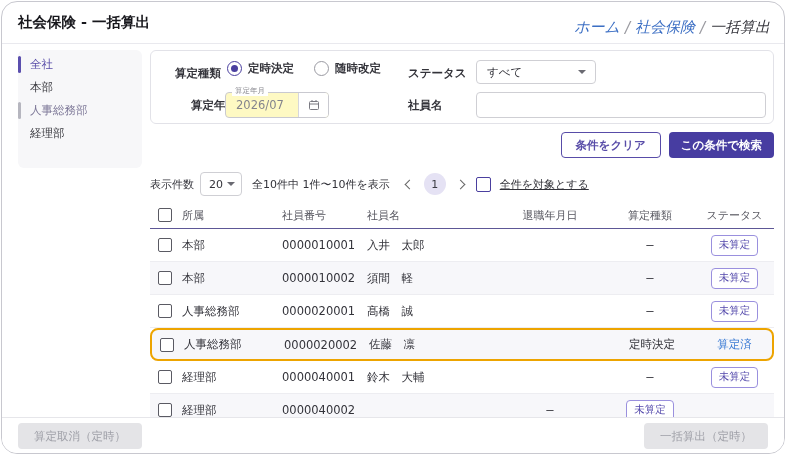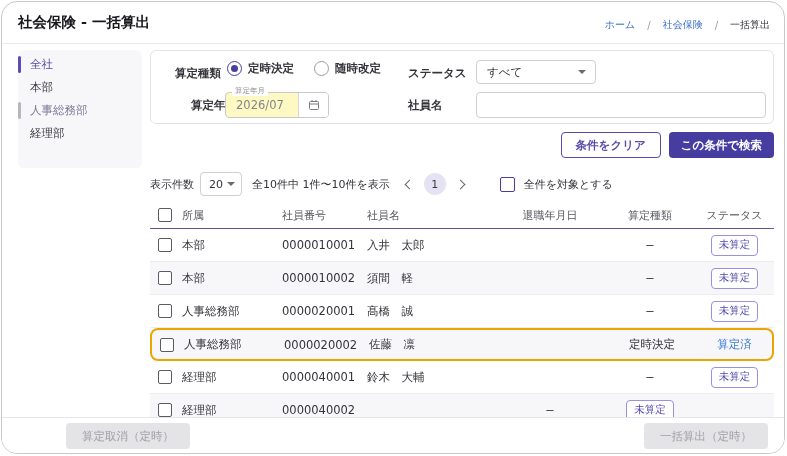--- a/index.html
+++ b/index.html
@@ -5,21 +5,21 @@
   * { box-sizing: border-box; margin: 0; padding: 0; }
   html,body { width:787px; height:456px; background:#fff;
     font-family:"DejaVu Sans","Liberation Sans",sans-serif; }
   .card { position:absolute; left:1px; top:1px; width:784px; height:453px;
     border:1px solid #c8c8cf; border-radius:16px; background:#fff; overflow:hidden; }
 
   
   .hdr { position:absolute; left:0; top:0; width:100%; height:42px;
     border-bottom:1px solid #e9e9ee; display:flex; align-items:center; }
   .title { font-size:14.5px; font-weight:bold; color:#17171c; margin-left:16px; }
-  .bc { position:absolute; right:14px; top:16px; font-size:10px; display:flex; gap:12px; align-items:center;}
+  .bc { position:absolute; right:14px; top:16px; font-size:15px; display:flex; gap:5px; align-items:center;font-style:italic;}
   .bc-link { color:#3c6fc4; cursor:pointer; }
   .bc-sep { color:#9a9aa0; }
   .bc-cur { color:#33333a; }
 
   
   .sidebar { position:absolute; left:16px; top:48px; width:124px; height:118px;
     background:#f7f7f9; border-radius:6px; padding-top:3px; }
   .sb-item { position:relative; height:23px; display:flex; align-items:center;
     padding-left:12px; font-size:11.5px; color:#3a3a40; cursor:pointer; }
   .sb-item.active span.lbl { color:#584ca8; }
@@ -73,21 +73,21 @@
   .pagesize { width:42px; height:24px; border:1px solid #cfcfd4; border-radius:4px;
     margin:0 10px 0 6px; position:relative; display:flex; align-items:center;
     padding-left:8px; cursor:pointer; }
   .pager { display:flex; align-items:center; gap:11px; margin-left:16px; }
   .chev { width:7px; height:7px; border-left:1.5px solid #666; border-bottom:1.5px solid #666;
     cursor:pointer; }
   .chev.prev { transform:rotate(45deg); }
   .chev.next { transform:rotate(225deg); }
   .pnum { width:22px; height:22px; border-radius:50%; background:#e5e2f4; color:#3c3c44;
     display:flex; align-items:center; justify-content:center; font-size:11px; cursor:pointer; }
-  .selall { display:flex; align-items:center; gap:9px; margin-left:36px; }
+  .selall { display:flex; align-items:center; gap:9px; margin-left:12px;text-decoration:underline; }
   .cb { width:14px; height:14px; border:1.5px solid #5a5a63; border-radius:2px;
     background:#fff; cursor:pointer; }
   .cb.purple { border-color:#4a3f9f; width:15px; height:15px; }
 
   
   .table { position:absolute; left:148px; top:200px; width:624px; }
   .grid { display:grid; grid-template-columns:30px 100px 85px 130px 110px 90px 1fr;
     align-items:center; }
   .t-head { height:27px; border-bottom:1px solid #5d5796; font-size:11px; color:#55555e; }
   .t-row { height:33px; border-bottom:1px solid #ededf1; font-size:11.5px; color:#33333a; }
@@ -99,21 +99,21 @@
   .badge { display:inline-block; padding:2.5px 7px; border:1px solid #9a90de; border-radius:4px;
     color:#5348ab; font-size:10.5px; background:#fff; }
   .stlink { color:#3b7bd4; font-size:11.5px; cursor:pointer; }
   .dash { color:#44444c; }
 
   
   .footer { position:absolute; left:0; bottom:0; width:100%; height:36px; background:#fff;
     border-top:1px solid #e6e6ea; z-index:10; border-radius:0 0 8px 8px; }
   .btn-disabled { position:absolute; top:5px; height:26px; padding:0 16px; border:none;
     border-radius:4px; background:#e4e4e7; color:#9fa0a8; font-size:11.5px;
-    font-family:inherit; cursor:default;margin-left:48px; }
+    font-family:inherit; cursor:default; }
   .cal-ic { display:block; }
 </style>
 </head>
 <body>
 
 <div class="card">
 
   <div class="hdr">
     <div class="title">社会保険 - 一括算出</div>
     <div class="bc">

